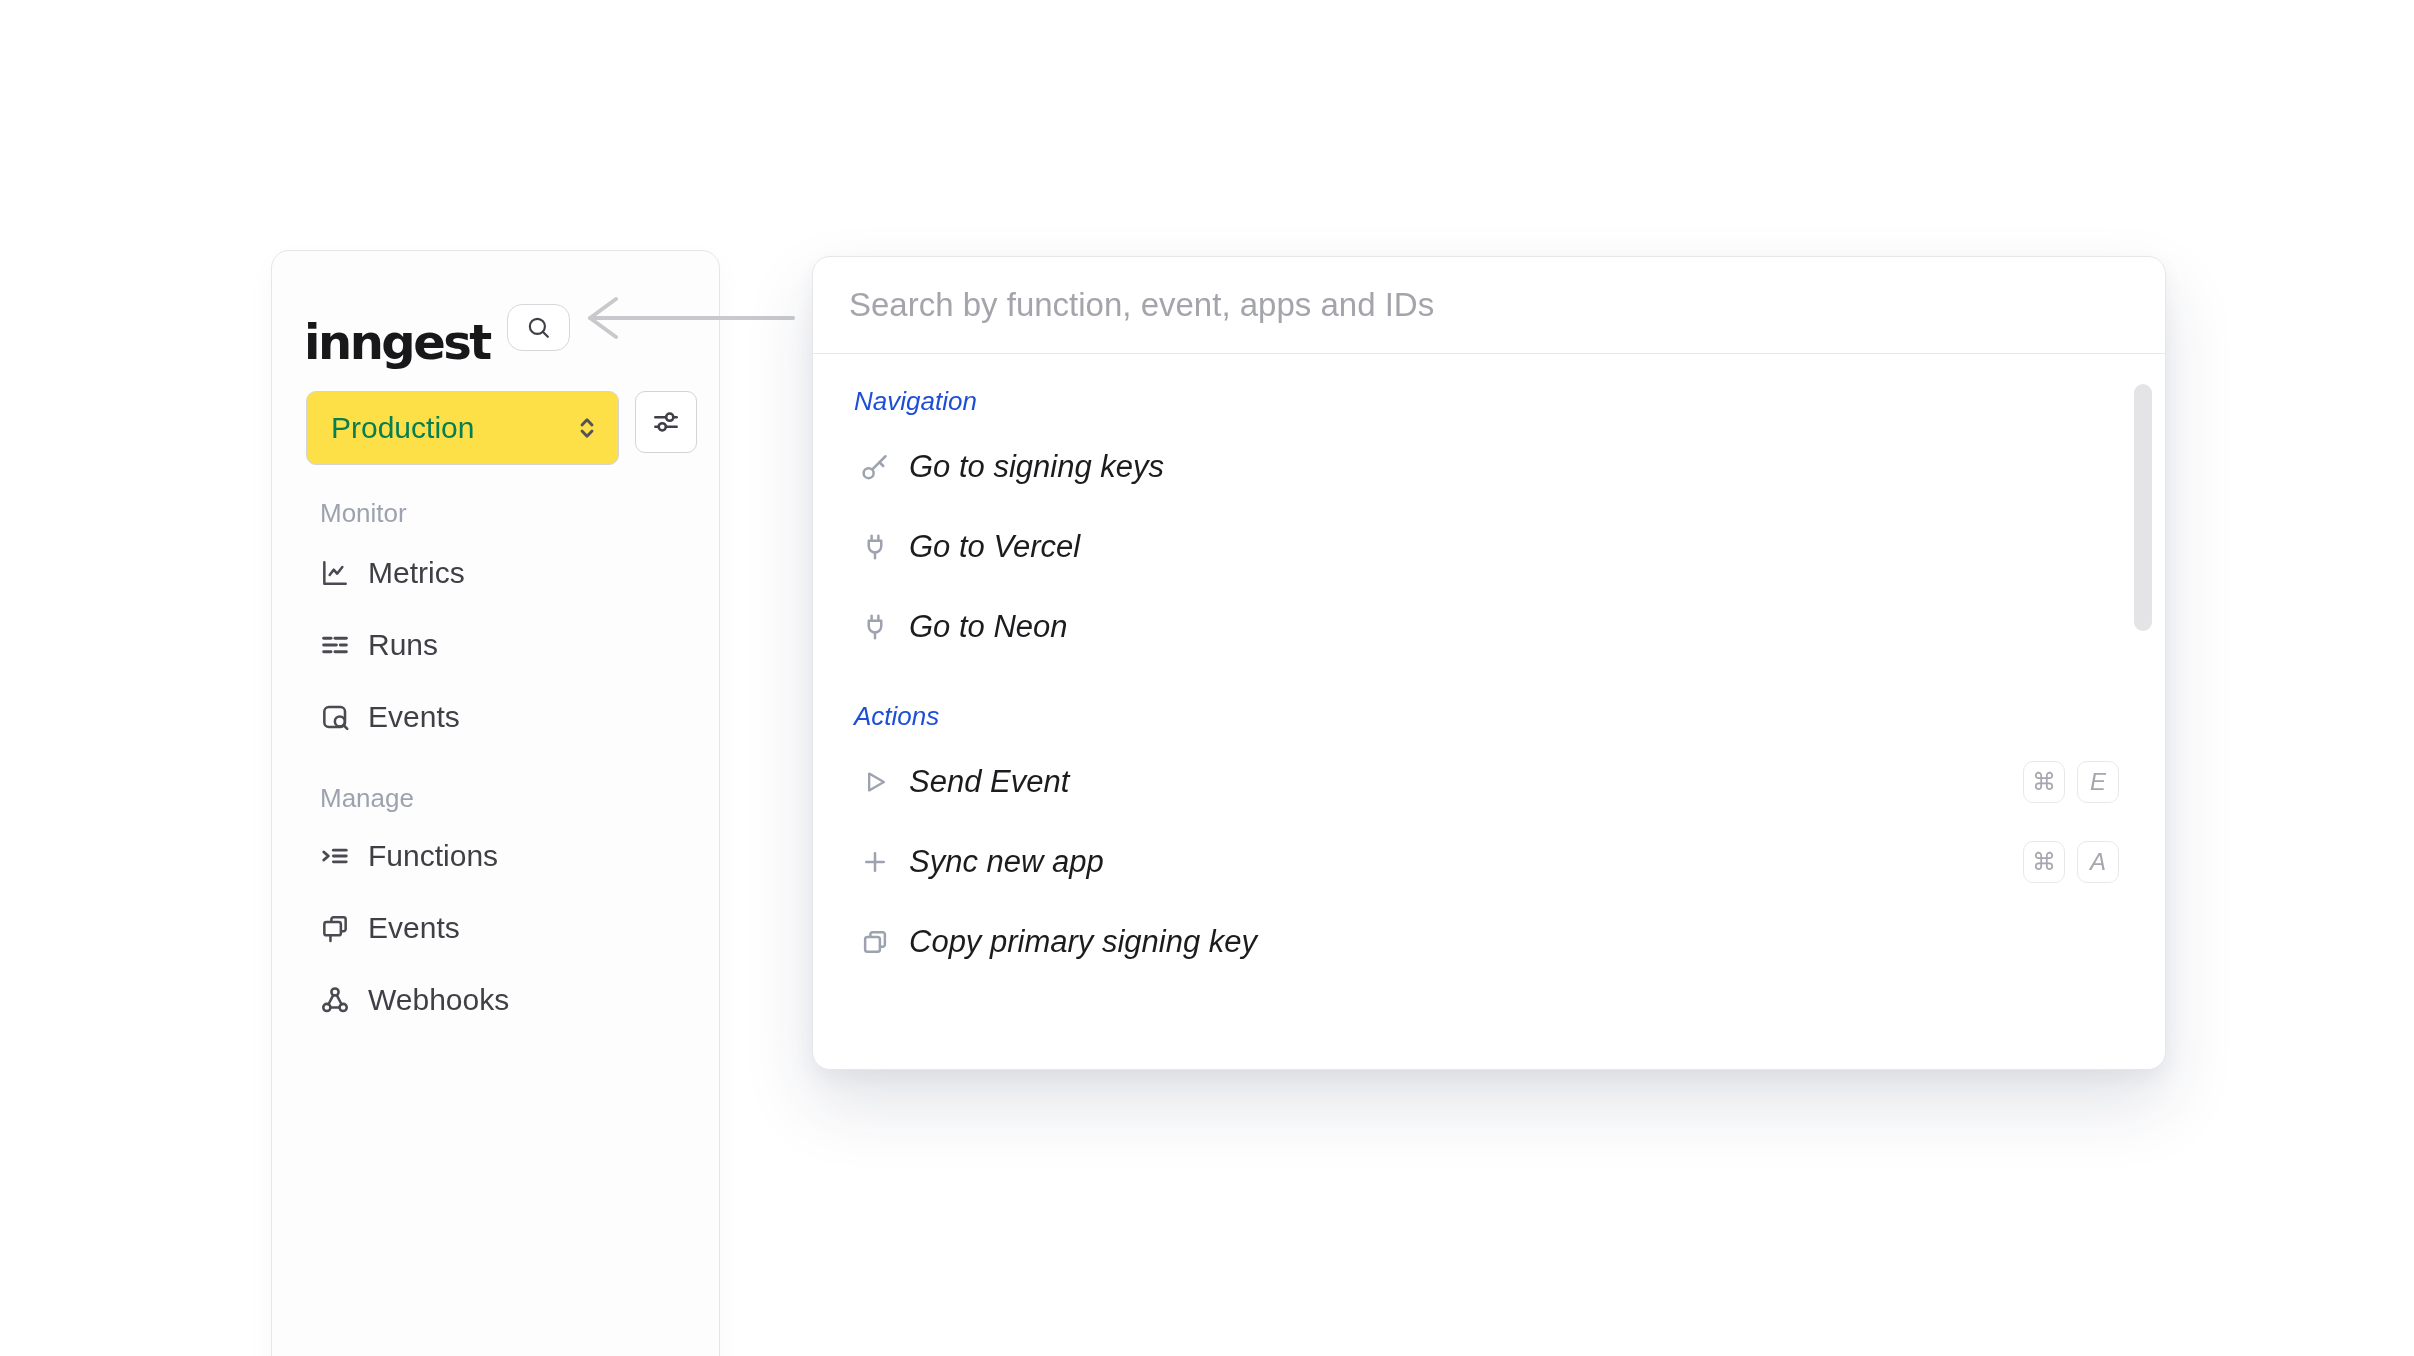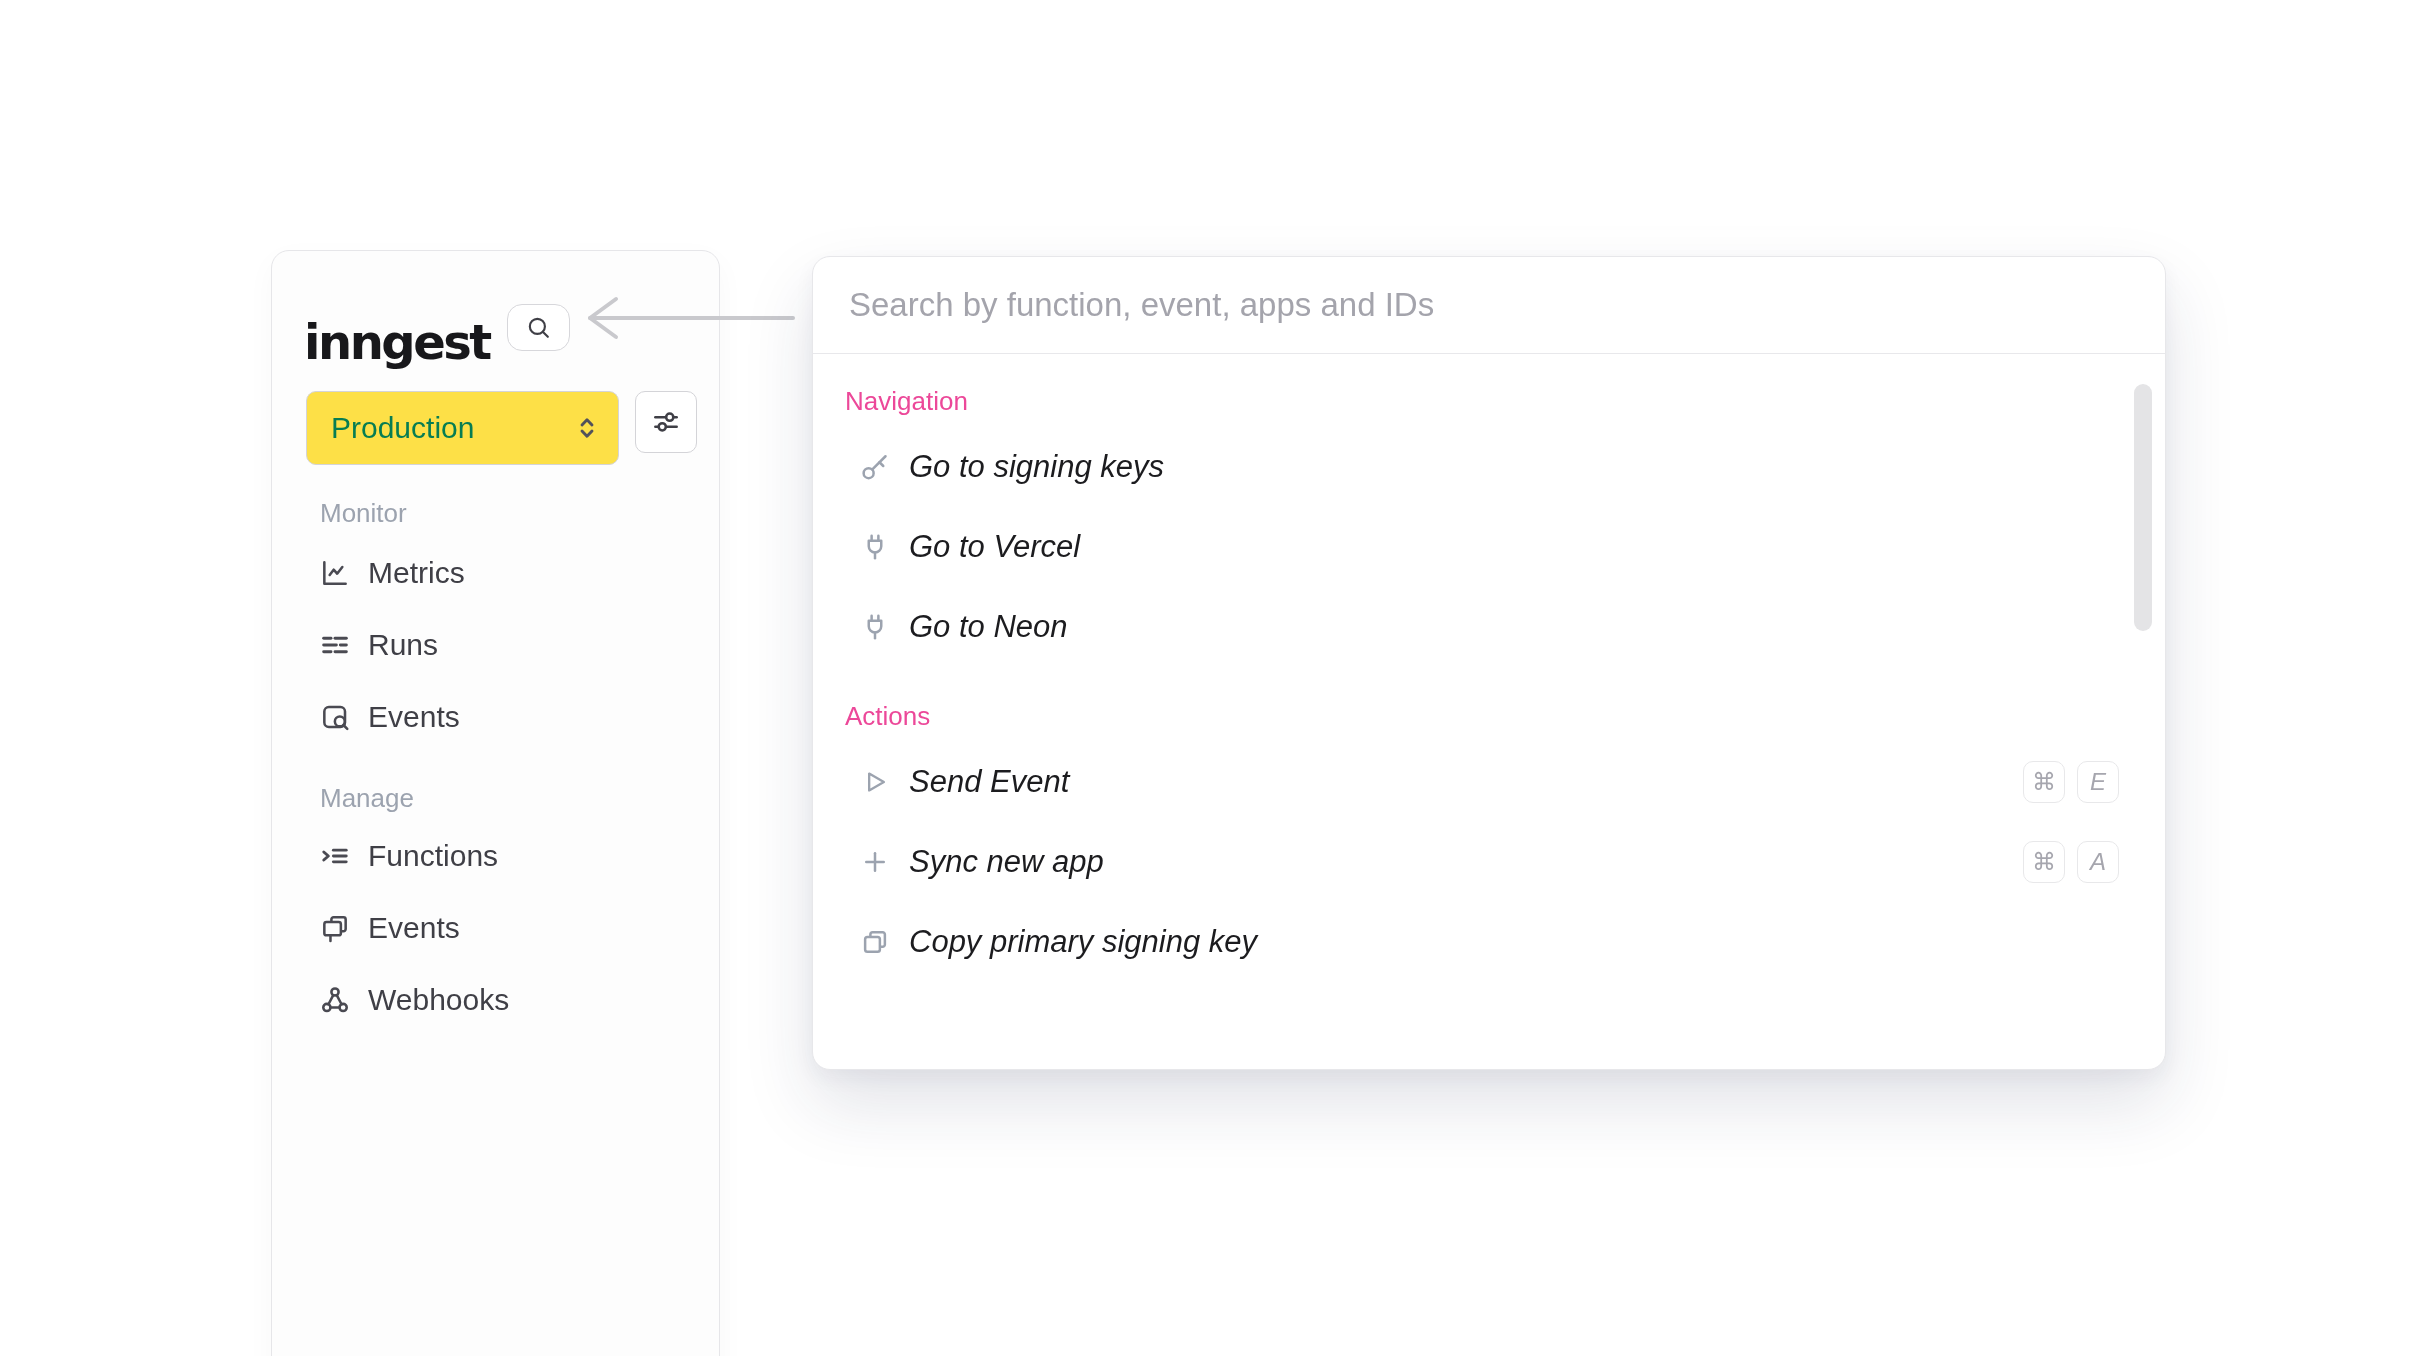--- a/index.html
+++ b/index.html
@@ -48,21 +48,21 @@
     position:absolute;left:812px;top:256px;width:1354px;height:814px;background:#ffffff;
     border:1.5px solid #e7e7ea;border-radius:18px;box-sizing:border-box;overflow:hidden;
     box-shadow:0 34px 70px rgba(30,41,75,0.13),0 8px 20px rgba(30,41,75,0.05);
   }
   .search-row{height:97px;border-bottom:1.5px solid #e8e8eb;display:flex;align-items:center;padding:0 40px 0 34px;box-sizing:border-box;}
   .search-input{
     border:none;outline:none;background:transparent;width:100%;
     font-size:33px;color:#18181b;font-family:inherit;
   }
   .search-input::placeholder{color:#a4a4ac;}
-  .cmd-section-label{height:32px;line-height:32px;font-size:26px;color:#ec4899;margin:31px 36px 10px 32px;}
+  .cmd-section-label{height:32px;line-height:32px;font-size:26px;color:#1d4ed8;margin:31px 36px 10px 41px;font-style:italic;}
   .cmd-section-label.second{margin-top:33px;}
   .cmd-row{height:80px;display:flex;align-items:center;padding:0 46px 0 47px;cursor:pointer;font-style:italic;}
   .cmd-row .ic{width:30px;height:30px;color:#9ca3af;display:flex;align-items:center;justify-content:center;margin-right:19px;flex:none;}
   .cmd-row .lbl{font-size:31px;color:#1c1c1f;}
   .kbds{margin-left:auto;display:flex;gap:12px;}
   .kbd{
     width:42px;height:42px;border:1.5px solid #e8e8ea;border-radius:10px;background:#ffffff;
     color:#a6a6ae;font-size:24px;display:flex;align-items:center;justify-content:center;box-sizing:border-box;
   }
   .scroll-thumb{position:absolute;right:13px;top:127px;width:18px;height:247px;border-radius:9px;background:#e4e4e6;}

